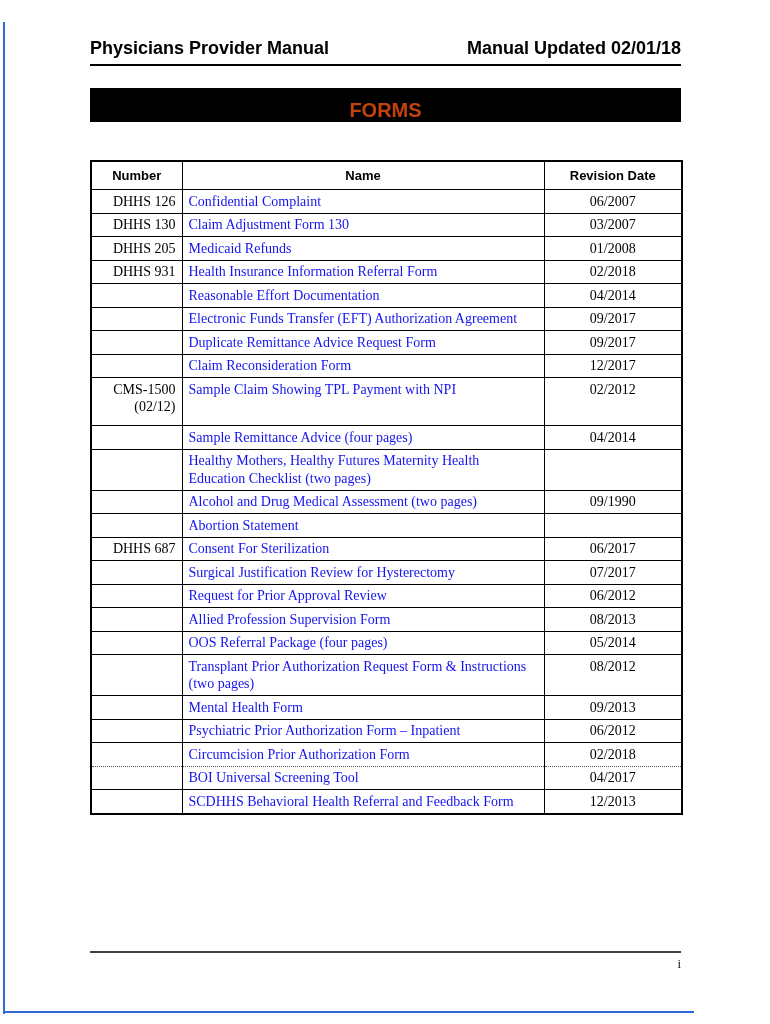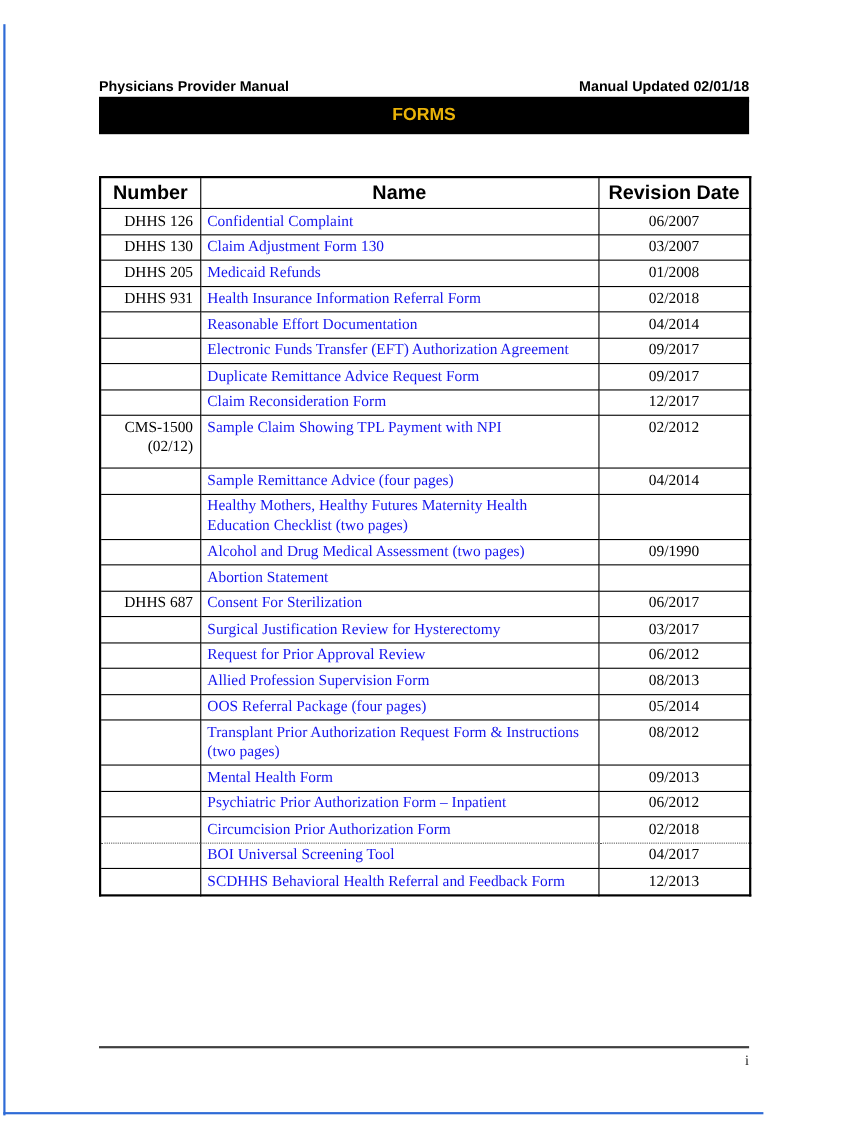--- a/index.html
+++ b/index.html
@@ -11,53 +11,53 @@
     overflow: hidden;
     font-family: "Liberation Serif", serif;
     color: #000;
   }
   .edge-line { position: absolute; background: var(--edge, #2e6bd6); }
   .edge-left   { left: 3px; top: 22px; width: 2px; height: 992px; }
   .edge-bottom { left: 3px; top: 1011px; width: 691px; height: 2px; }
 
   .running-header {
     position: absolute;
-    left: 90px; top: 71px; width: 591px;
+    left: 90px; top: 38px; width: 591px;
     display: flex; justify-content: space-between; align-items: flex-end;
     font-family: "Liberation Sans", sans-serif;
-    font-weight: bold; font-size: 13px;
+    font-weight: bold; font-size: 18px;
     border-bottom: 2px solid #000;
     padding-bottom: 5px;
     text-align: center;
   }
 
   .banner {
     position: absolute;
     left: 90px; top: 88px; width: 591px; height: 34px;
-    background: #000; color: #eab308;
-    display: flex; align-items: center; justify-content: center;
+    background: #000; color: #c2410c;
+    display: flex; align-items: flex-end; justify-content: center;
     font-family: "Liberation Sans", sans-serif;
-    font-weight: bold; font-size: 16px;
+    font-weight: bold; font-size: 20px;
   }
 
   table.forms {
     position: absolute;
     left: 90px; top: 160px;
     width: 591px;
     border-collapse: collapse;
     table-layout: fixed;
     border: 2px solid #000;
   }
   table.forms col.c-num  { width: 91px; }
   table.forms col.c-name { width: 362px; }
   table.forms col.c-date { width: 138px; }
   table.forms th {
     border: 1px solid #000;
     font-family: "Liberation Sans", sans-serif;
-    font-weight: bold; font-size: 18px;
+    font-weight: bold; font-size: 13px;
     height: 25px; text-align: center;
     padding: 1px 4px;
   }
   table.forms td {
     border: 1px solid #000;
     font-family: "Liberation Serif", serif;
     font-size: 14px; line-height: 1.25;
     padding: 2.5px 6px;
     vertical-align: top;
   }
@@ -183,21 +183,21 @@
           <td class="cell-date"></td>
         </tr>
         <tr>
           <td class="cell-num">DHHS 687</td>
           <td class="cell-name"><a>Consent For Sterilization</a></td>
           <td class="cell-date">06/2017</td>
         </tr>
         <tr>
           <td class="cell-num"></td>
           <td class="cell-name"><a>Surgical Justification Review for Hysterectomy</a></td>
-          <td class="cell-date">03/2017</td>
+          <td class="cell-date">07/2017</td>
         </tr>
         <tr>
           <td class="cell-num"></td>
           <td class="cell-name"><a>Request for Prior Approval Review</a></td>
           <td class="cell-date">06/2012</td>
         </tr>
         <tr>
           <td class="cell-num"></td>
           <td class="cell-name"><a>Allied Profession Supervision Form</a></td>
           <td class="cell-date">08/2013</td>

